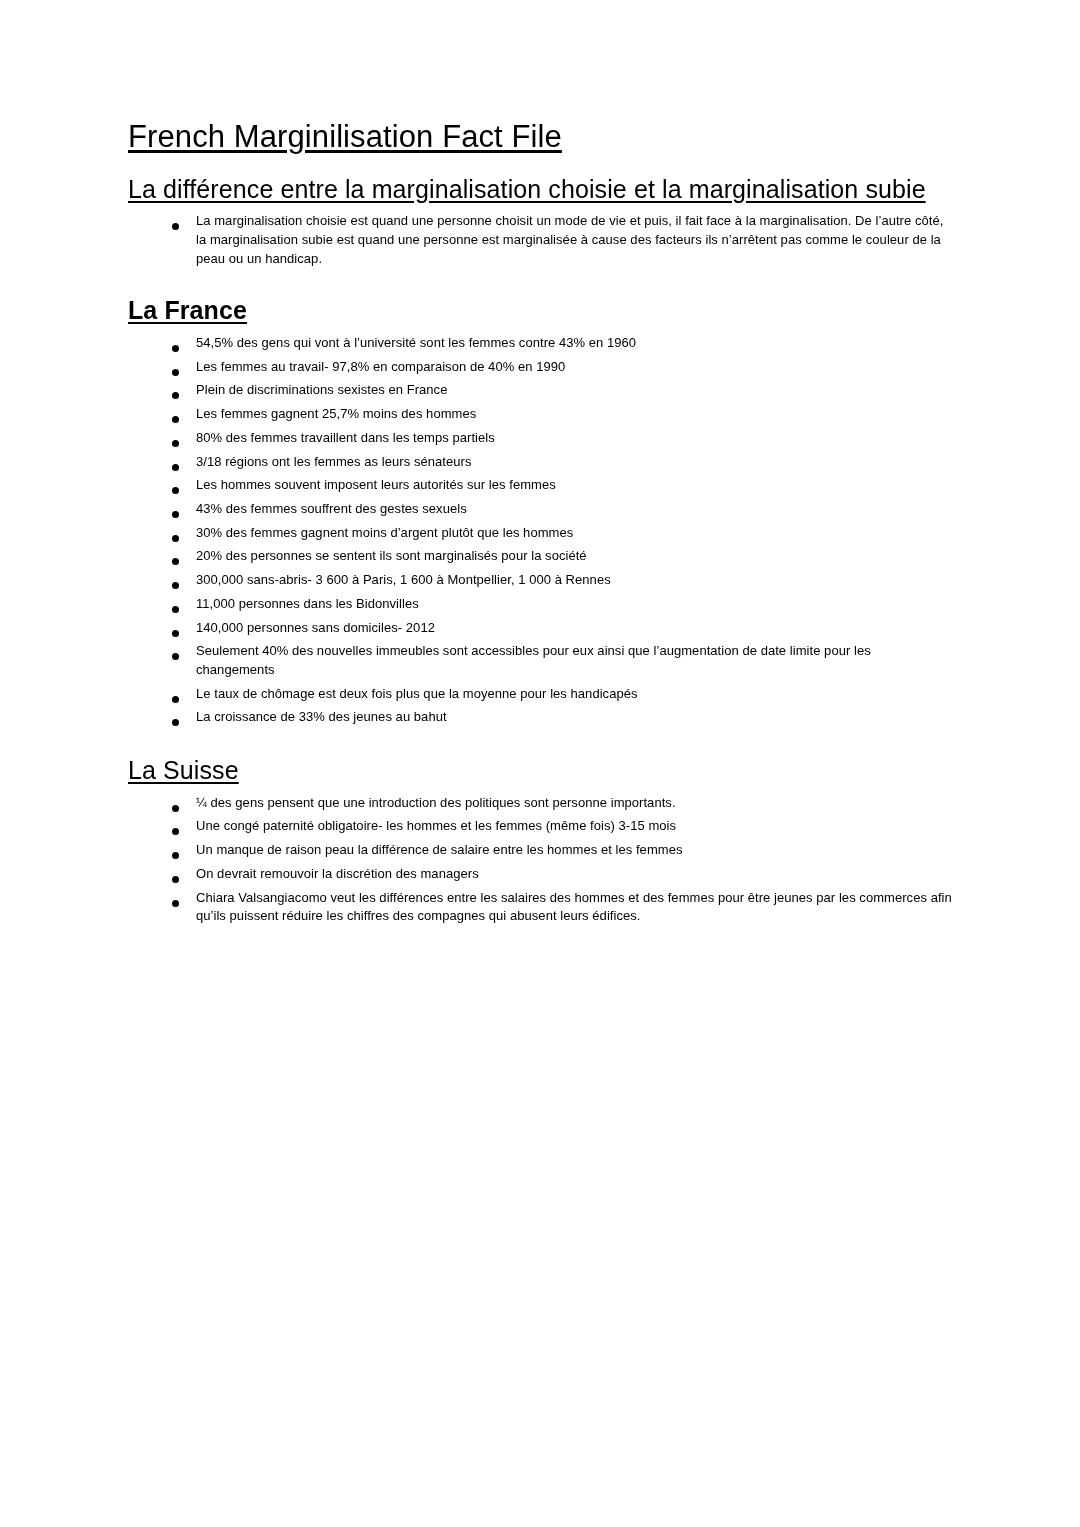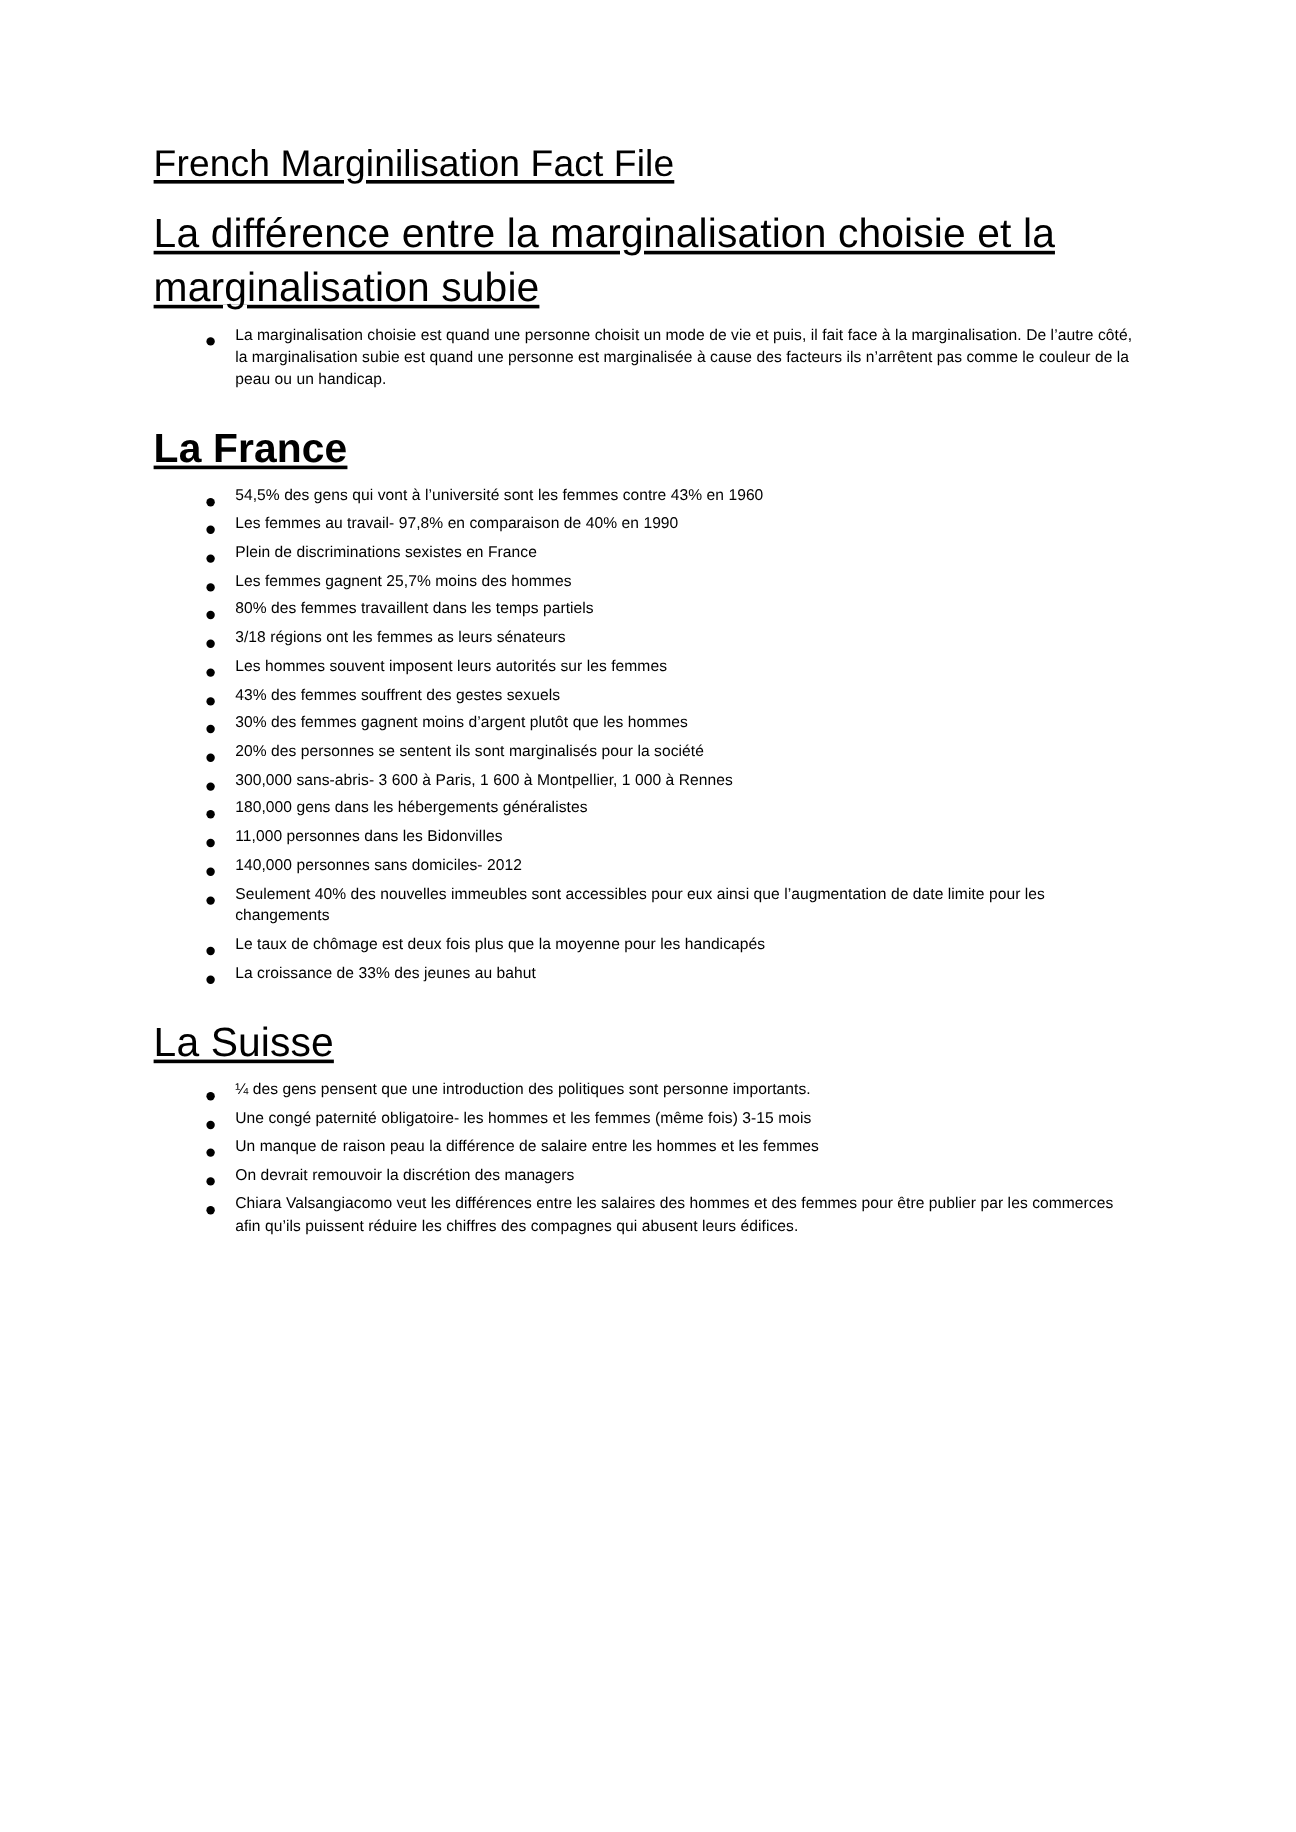--- a/index.html
+++ b/index.html
@@ -24,21 +24,21 @@
   h1.doc-title {
     font-size: 31px;
     font-weight: normal;
     line-height: 1.25;
     margin: 0 0 16px 0;
     text-decoration: underline;
     text-underline-offset: 3px;
     letter-spacing: 0.1px;
   }
   h2.section-title {
-    font-size: 34px;
+    font-size: 25px;
     font-weight: normal;
     line-height: 1.34;
     margin: 8px 0 6px 0;
     text-decoration: underline;
     text-underline-offset: 3px;
     letter-spacing: 0.1px;
   }
   h2.section-title.tight {
     margin-top: 4px;
   }
@@ -100,32 +100,31 @@
     <li>Les femmes au travail- 97,8% en comparaison de 40% en 1990</li>
     <li>Plein de discriminations sexistes en France</li>
     <li>Les femmes gagnent 25,7% moins des hommes</li>
     <li>80% des femmes travaillent dans les temps partiels</li>
     <li>3/18 régions ont les femmes as leurs sénateurs</li>
     <li>Les hommes souvent imposent leurs autorités sur les femmes</li>
     <li>43% des femmes souffrent des gestes sexuels</li>
     <li>30% des femmes gagnent moins d’argent plutôt que les hommes</li>
     <li>20% des personnes se sentent ils sont marginalisés pour la société</li>
     <li>300,000 sans-abris- 3 600 à Paris, 1 600 à Montpellier, 1 000 à Rennes</li>
-    <li>180,000 gens dans les hébergements généralistes</li>
     <li>11,000 personnes dans les Bidonvilles</li>
     <li>140,000 personnes sans domiciles- 2012</li>
     <li>Seulement 40% des nouvelles immeubles sont accessibles pour eux ainsi que l’augmentation de date limite pour les changements</li>
     <li>Le taux de chômage est deux fois plus que la moyenne pour les handicapés</li>
     <li>La croissance de 33% des jeunes au bahut</li>
   </ul>
 
   <div class="block-gap"></div>
 
   <h2 class="section-title">La Suisse</h2>
   <ul class="bullets suisse-list">
     <li>¼ des gens pensent que une introduction des politiques sont personne importants.</li>
     <li>Une congé paternité obligatoire- les hommes et les femmes (même fois) 3-15 mois</li>
     <li>Un manque de raison peau la différence de salaire entre les hommes et les femmes</li>
     <li>On devrait remouvoir la discrétion des managers</li>
-    <li>Chiara Valsangiacomo veut les différences entre les salaires des hommes et des femmes pour être publier par les commerces afin qu’ils puissent réduire les chiffres des compagnes qui abusent leurs édifices.</li>
+    <li>Chiara Valsangiacomo veut les différences entre les salaires des hommes et des femmes pour être jeunes par les commerces afin qu’ils puissent réduire les chiffres des compagnes qui abusent leurs édifices.</li>
   </ul>
 
 </div>
 
 </body></html>

